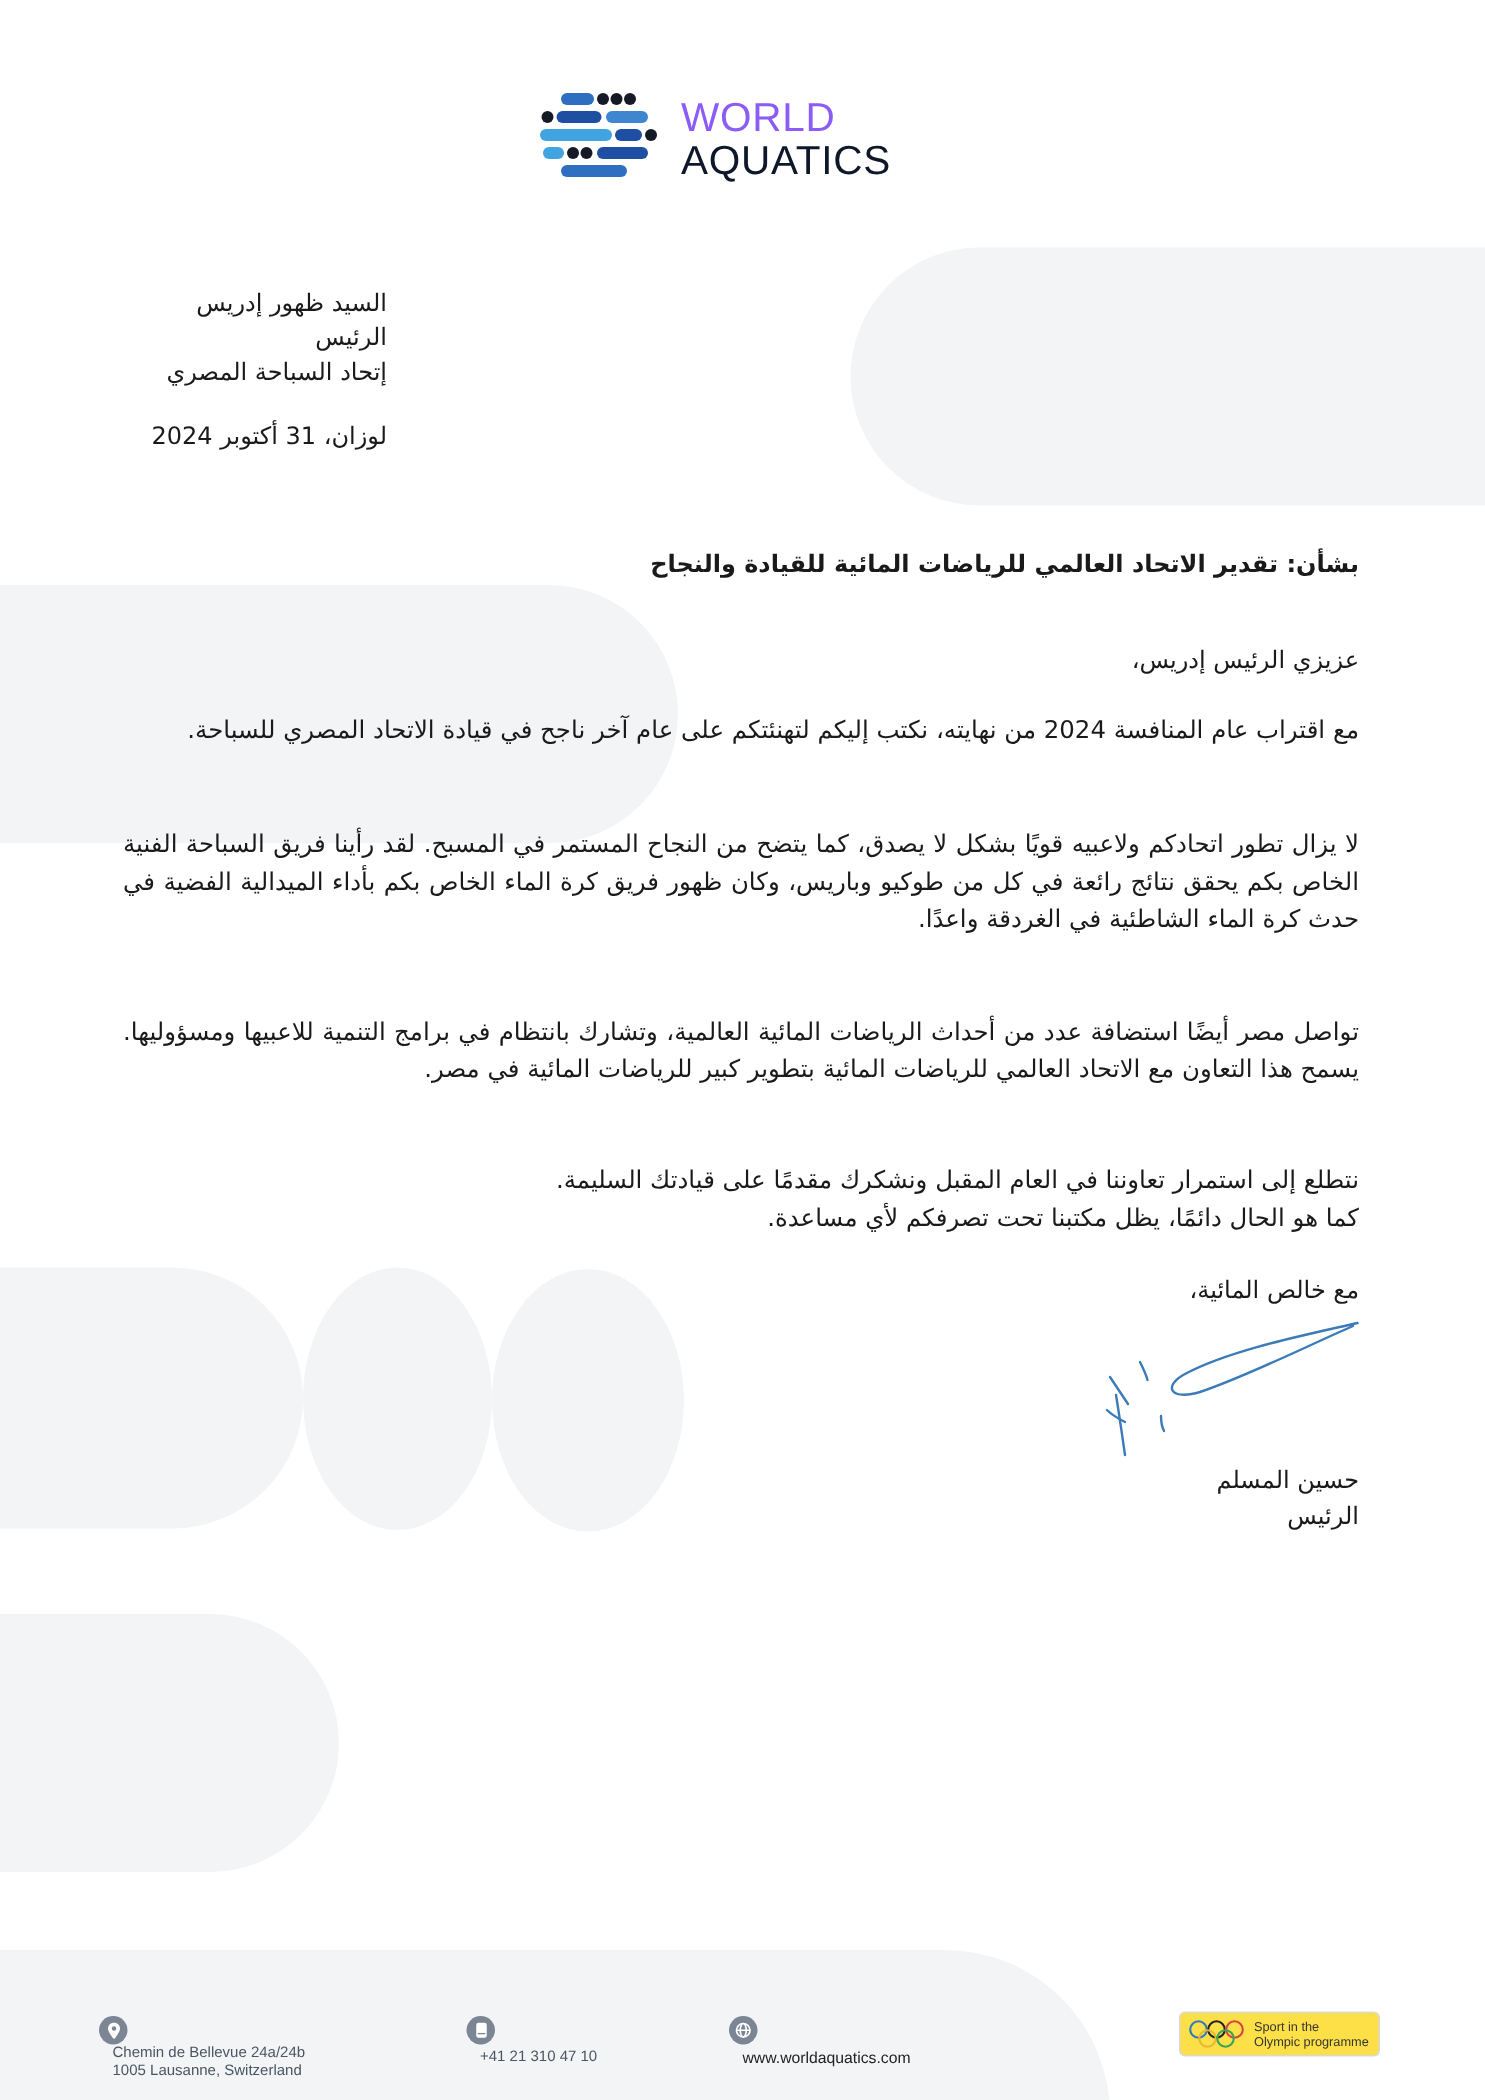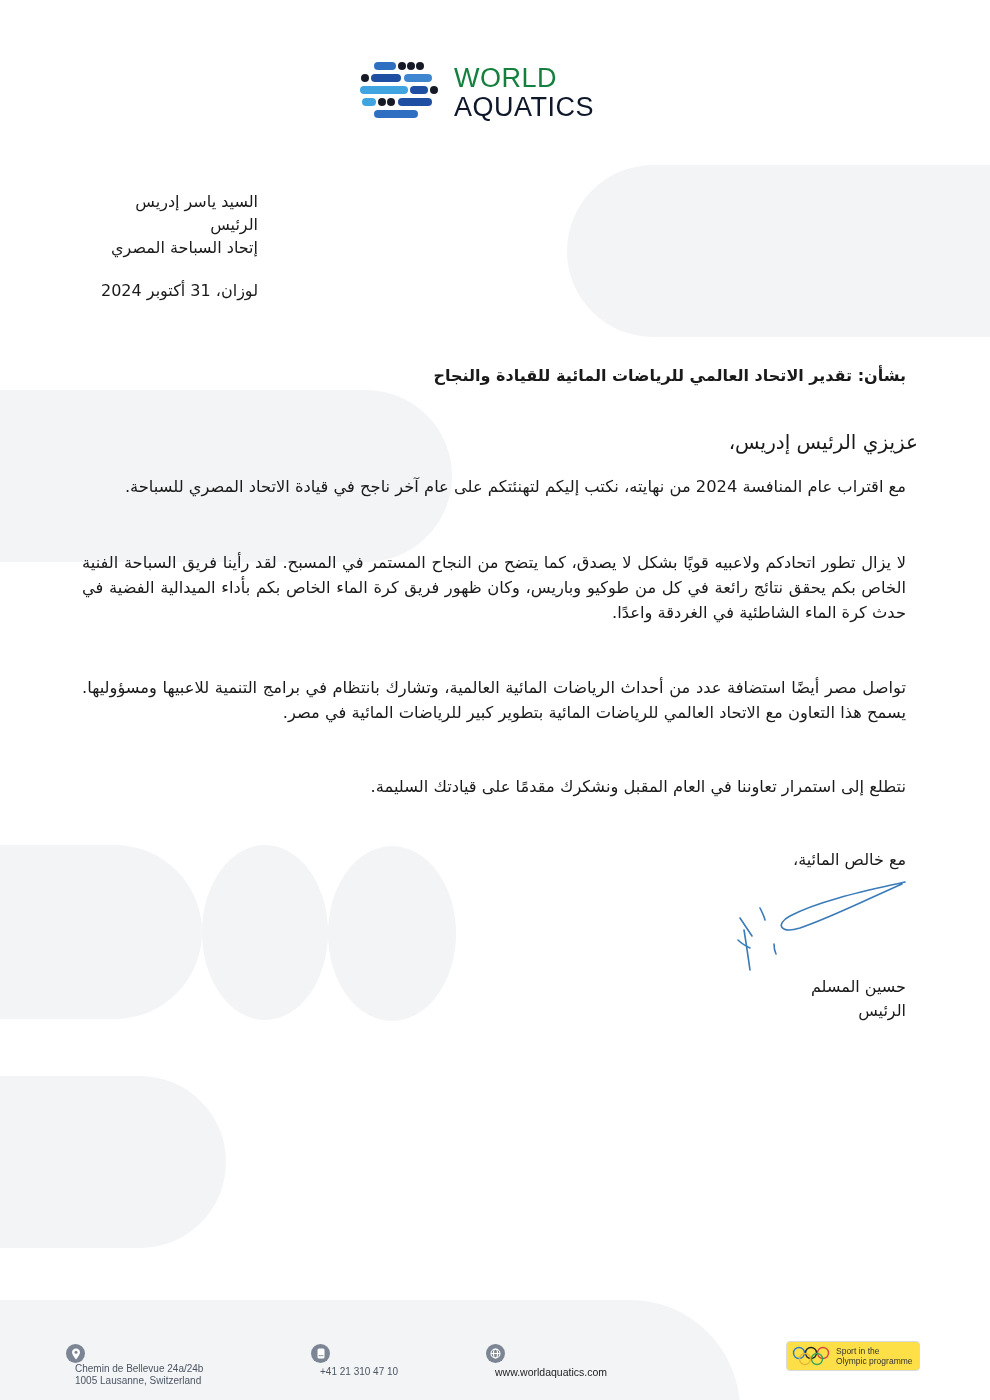--- a/index.html
+++ b/index.html
@@ -13,30 +13,30 @@
     .bg-circle-1 { left: 202px; top: 845px; width: 126px; height: 175px; border-radius: 50%; }
     .bg-circle-2 { left: 328px; top: 846px; width: 128px; height: 175px; border-radius: 50%; }
     .bg-bottom-left { left: -20px; top: 1076px; width: 246px; height: 172px; border-radius: 0 86px 86px 0; }
     .bg-footer { left: -20px; top: 1300px; width: 760px; height: 120px; border-radius: 0 110px 0 0; }
 
     .content { position: absolute; inset: 0; z-index: 1; }
 
     .logo { position: absolute; left: 360px; top: 60px; width: 280px; height: 66px; display: flex; align-items: center; }
     .logo-mark { width: 82px; height: 66px; position: relative; }
     .logo-text { margin-left: 12px; font-family: "Liberation Sans", sans-serif; line-height: 1; }
-    .logo-world { font-size: 27px; color: #15803d; letter-spacing: 0.5px; display: block; }
+    .logo-world { font-size: 27px; color: #8b5cf6; letter-spacing: 0.5px; display: block; }
     .logo-aquatics { font-size: 27px; color: #0f172a; letter-spacing: 0.5px; display: block; margin-top: 2px; }
 
     .rtl { direction: rtl; text-align: right; unicode-bidi: embed; }
 
     .addressee { position: absolute; right: 732px; top: 190px; width: 240px; font-size: 16px; line-height: 23px; }
     .addressee .date { margin-top: 20px; }
 
     .subject { position: absolute; right: 84px; top: 366px; width: 600px; font-size: 16px; font-weight: bold; }
-    .greeting { position: absolute; right: 72px; top: 430px; width: 600px; font-size: 20px; }
+    .greeting { position: absolute; right: 84px; top: 430px; width: 600px; font-size: 16px; }
 
     .para { position: absolute; right: 84px; width: 824px; font-size: 16.3px; line-height: 25px; text-align: justify; text-align-last: right; }
     .p1 { top: 474px; }
     .p2 { top: 550px; }
     .p3 { top: 675px; }
     .p4 { top: 774px; text-align: right; }
 
     .closing { position: absolute; right: 84px; top: 850px; width: 300px; font-size: 16px; }
     .signature { position: absolute; left: 730px; top: 878px; width: 180px; height: 105px; }
     .signer { position: absolute; right: 84px; top: 975px; width: 300px; font-size: 16px; line-height: 24px; }
@@ -86,35 +86,36 @@
         <rect x="14" y="50" width="44" height="8" rx="4" fill="#2f6fc2"></rect>
       </svg>
     </div>
     <div class="logo-text">
       <span class="logo-world">WORLD</span>
       <span class="logo-aquatics">AQUATICS</span>
     </div>
   </div>
 
   <div class="addressee rtl">
-    <div>السيد ياسر إدريس</div>
+    <div>السيد ظهور إدريس</div>
     <div>الرئيس</div>
     <div>إتحاد السباحة المصري</div>
     <div class="date">لوزان، 31 أكتوبر 2024</div>
   </div>
 
   <div class="subject rtl">بشأن: تقدير الاتحاد العالمي للرياضات المائية للقيادة والنجاح</div>
 
   <div class="greeting rtl">عزيزي الرئيس إدريس،</div>
 
   <p class="para p1 rtl">مع اقتراب عام المنافسة 2024 من نهايته، نكتب إليكم لتهنئتكم على عام آخر ناجح في قيادة الاتحاد المصري للسباحة.</p>
   <p class="para p2 rtl">لا يزال تطور اتحادكم ولاعبيه قويًا بشكل لا يصدق، كما يتضح من النجاح المستمر في المسبح. لقد رأينا فريق السباحة الفنية الخاص بكم يحقق نتائج رائعة في كل من طوكيو وباريس، وكان ظهور فريق كرة الماء الخاص بكم بأداء الميدالية الفضية في حدث كرة الماء الشاطئية في الغردقة واعدًا.</p>
   <p class="para p3 rtl">تواصل مصر أيضًا استضافة عدد من أحداث الرياضات المائية العالمية، وتشارك بانتظام في برامج التنمية للاعبيها ومسؤوليها. يسمح هذا التعاون مع الاتحاد العالمي للرياضات المائية بتطوير كبير للرياضات المائية في مصر.</p>
   <div class="para p4 rtl">
     <div>نتطلع إلى استمرار تعاوننا في العام المقبل ونشكرك مقدمًا على قيادتك السليمة.</div>
+    <div>كما هو الحال دائمًا، يظل مكتبنا تحت تصرفكم لأي مساعدة.</div>
   </div>
 
   <div class="closing rtl">مع خالص المائية،</div>
 
   <div class="signature">
     <svg width="180" height="105" viewBox="0 0 180 105" fill="none" stroke="#3a7bb8" stroke-width="1.6" stroke-linecap="round">
       <path d="M175 4 C 140 12, 90 22, 60 38 C 45 46, 50 56, 70 50 C 100 40, 140 20, 172 6"></path>
       <path d="M10 40 C 14 46, 18 52, 22 58"></path>
       <path d="M30 30 C 32 34, 34 38, 35 42"></path>
       <path d="M14 52 C 16 64, 18 78, 20 92"></path>

